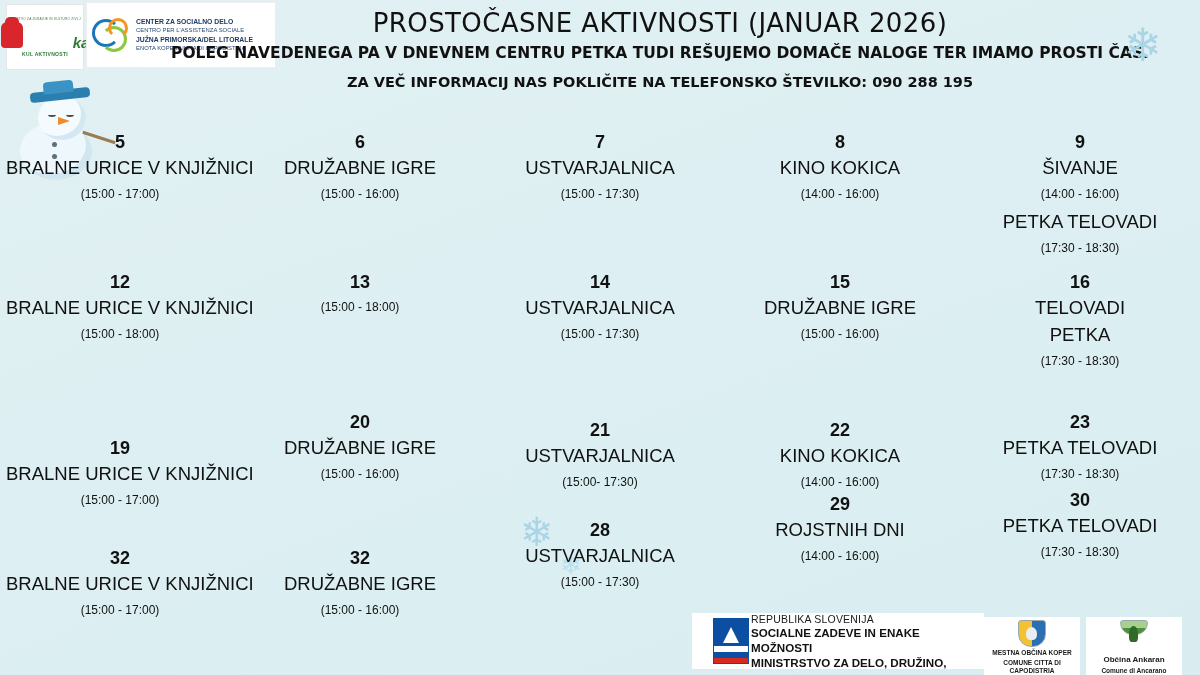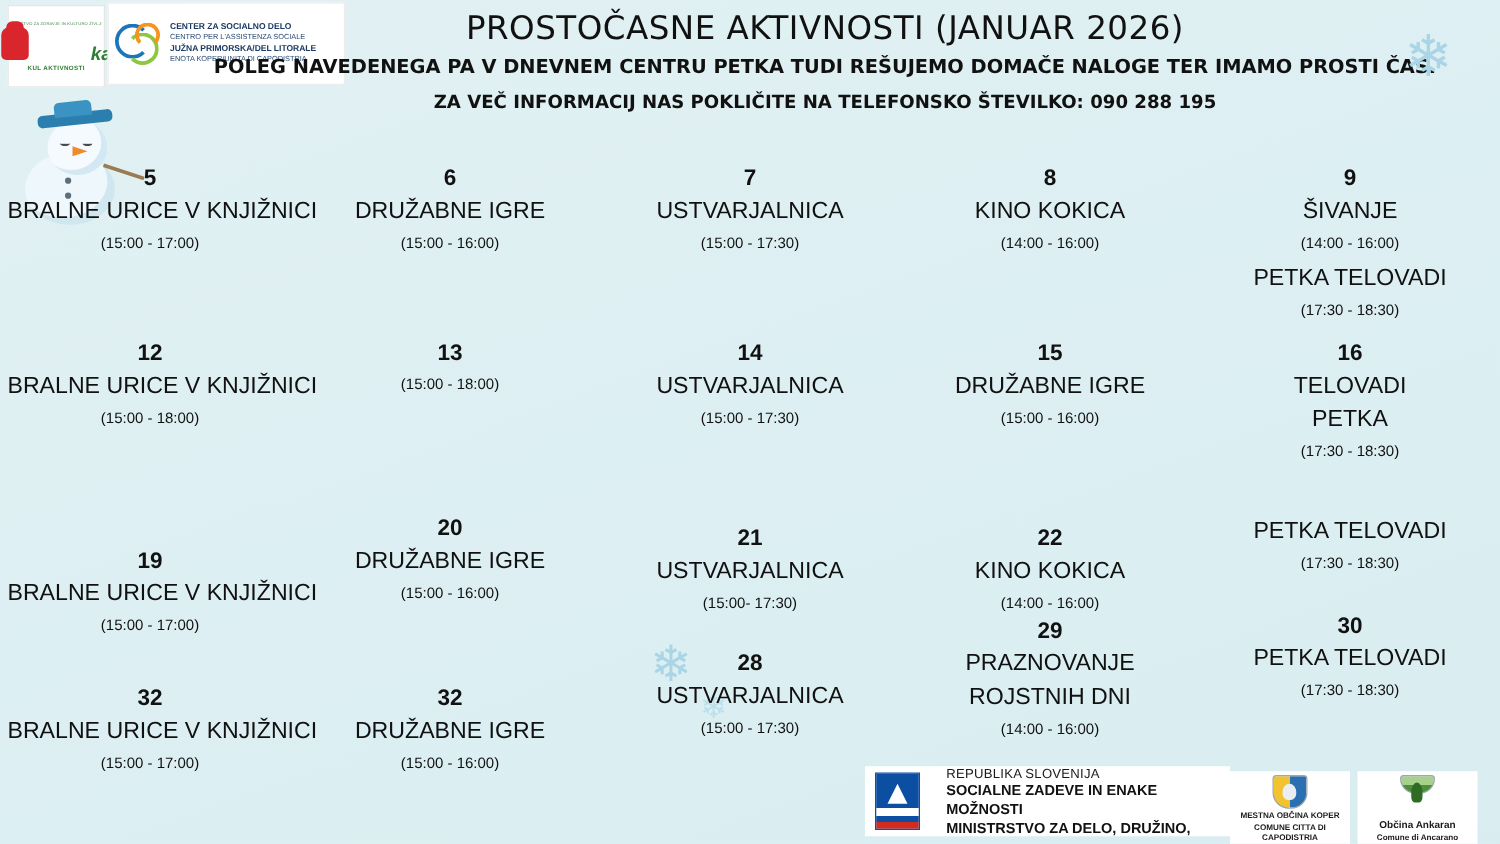--- a/index.html
+++ b/index.html
@@ -306,22 +306,22 @@
   }
   .gov-logo {
     position: absolute;
     left: 692px;
     top: 0;
     width: 292px;
     height: 56px;
     background: #ffffff;
     display: flex;
     align-items: center;
-    gap: 21px;
-    padding-left: 8px;
+    gap: 2px;
+    padding-left: 21px;
     box-sizing: border-box;
   }
   .si-coat {
     width: 34px;
     height: 44px;
     background: linear-gradient(#0b4ea2 62%, #ffffff 62% 76%, #0b4ea2 76% 88%, #d52b1e 88%);
     border: 1px solid #0b4ea2;
     position: relative;
     flex: 0 0 34px;
   }
@@ -526,20 +526,21 @@
         <div class="daynum">21</div>
         <div class="evt">USTVARJALNICA</div>
         <div class="time">(15:00- 17:30)</div>
       </div>
       <div class="cell" style="padding-top:8px">
         <div class="daynum">22</div>
         <div class="evt">KINO KOKICA</div>
         <div class="time">(14:00 - 16:00)</div>
       </div>
       <div class="cell">
+        <div class="daynum">23</div>
         <div class="evt">PETKA TELOVADI</div>
         <div class="time">(17:30 - 18:30)</div>
       </div>
     </div>
 
     <div class="week w4">
       <div class="cell" style="padding-top:28px">
         <div class="daynum">32</div>
         <div class="evt">BRALNE URICE V KNJIŽNICI</div>
         <div class="time">(15:00 - 17:00)</div>
@@ -549,21 +550,20 @@
         <div class="evt">DRUŽABNE IGRE</div>
         <div class="time">(15:00 - 16:00)</div>
       </div>
       <div class="cell">
         <div class="daynum">28</div>
         <div class="evt">USTVARJALNICA</div>
         <div class="time">(15:00 - 17:30)</div>
       </div>
       <div class="cell" style="margin-top:-26px">
         <div class="daynum">29</div>
-        <div class="evt">PRAZNOVANJE</div>
         <div class="evt">ROJSTNIH DNI</div>
         <div class="time">(14:00 - 16:00)</div>
       </div>
       <div class="cell" style="margin-top:-30px">
         <div class="daynum">30</div>
         <div class="evt">PETKA TELOVADI</div>
         <div class="time">(17:30 - 18:30)</div>
       </div>
     </div>
 

